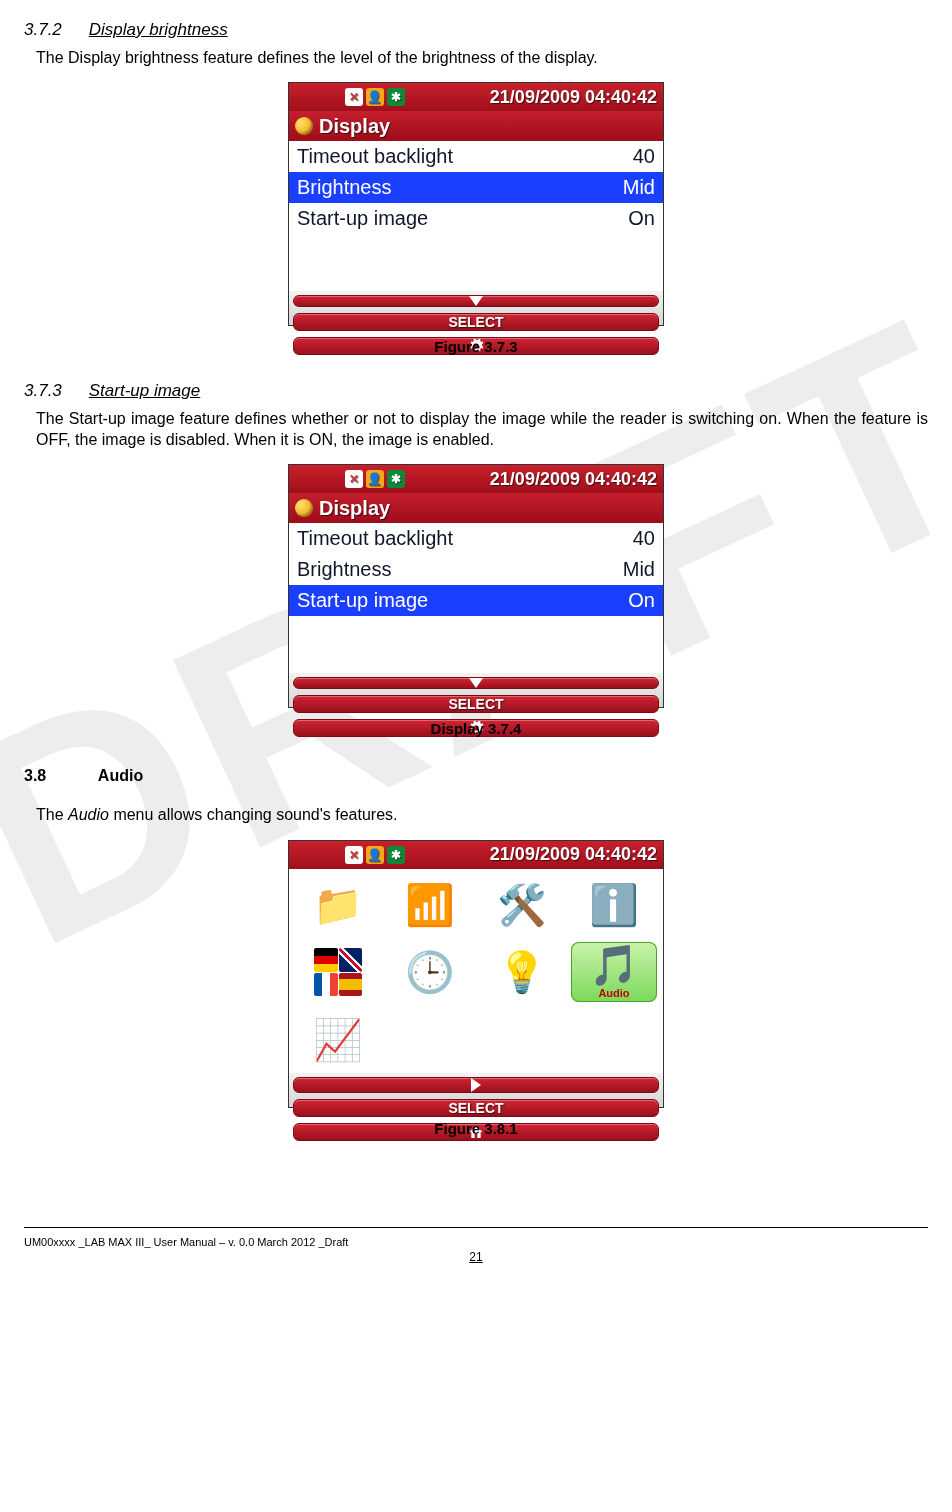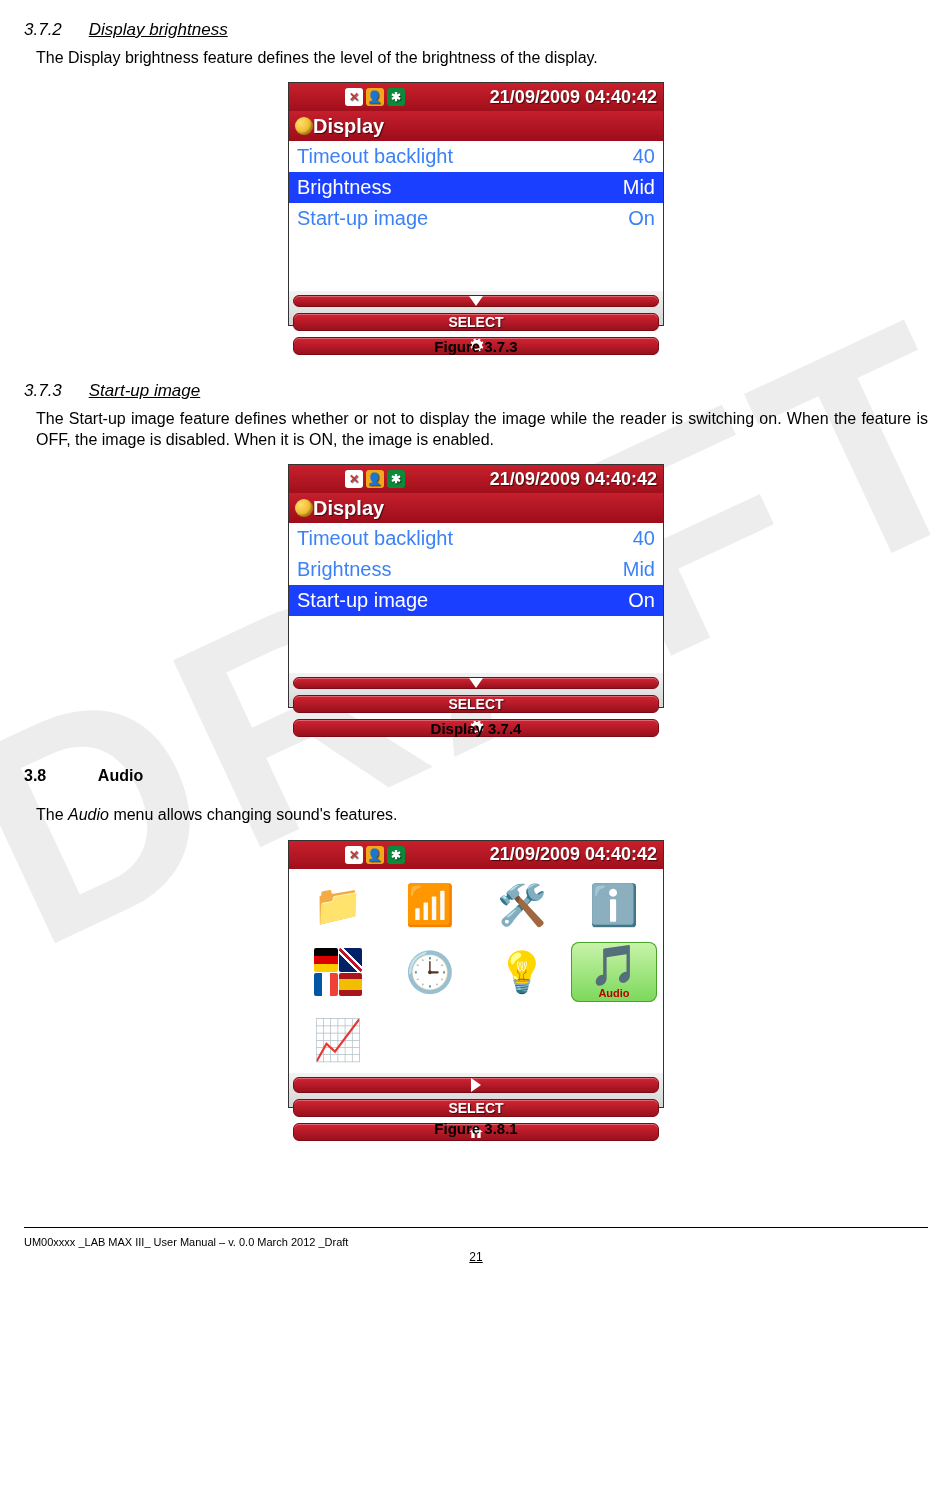--- a/index.html
+++ b/index.html
@@ -58,26 +58,26 @@
   .status-icons { display:flex; gap:3px; margin-right:auto; margin-left:50px;}
   .sicon { width:18px; height:18px; border-radius:3px; display:inline-flex; align-items:center; justify-content:center; font-size:12px;}
   .sicon.card { background:#fff; color:#c33; }
   .sicon.warn { background:#f4a81c; color:#fff; }
   .sicon.bt   { background:#0b8a3a; color:#fff; }
   .titlebar {
     height: 30px;
     background: linear-gradient(#c51f2d, #9e0c1a);
     display: flex; align-items: center;
     color: #fff; font-weight: bold; font-size: 20px;
-    padding: 0 6px; 
+    padding: 0 6px; gap:6px;
     text-shadow: 1px 1px 1px rgba(0,0,0,.6);
   }
   .pin { width:18px; height:18px; background: radial-gradient(circle at 30% 30%, #ffe06b, #e59b00); border-radius:50%; box-shadow: inset -2px -2px 2px rgba(0,0,0,.3);}
   .list { background:#fff; min-height: 150px; }
-  .row { display:flex; justify-content:space-between; align-items:center; height:31px; padding:0 8px; font-size:20px; color:#3b82f6; }
+  .row { display:flex; justify-content:space-between; align-items:center; height:31px; padding:0 8px; font-size:20px; color:#0f172a; }
   .row.sel { background:#1a3fff; color:#fff; }
   .bottombar {
     height: 34px;
     background: linear-gradient(#f3f3f3, #d4d4d4);
     display:flex; gap:6px; padding:4px; box-sizing:border-box;flex-direction:column;
   }
   .btn {
     flex:1; border-radius:6px;
     background: linear-gradient(#d22433, #99101c);
     border:1px solid #7a0a13;

